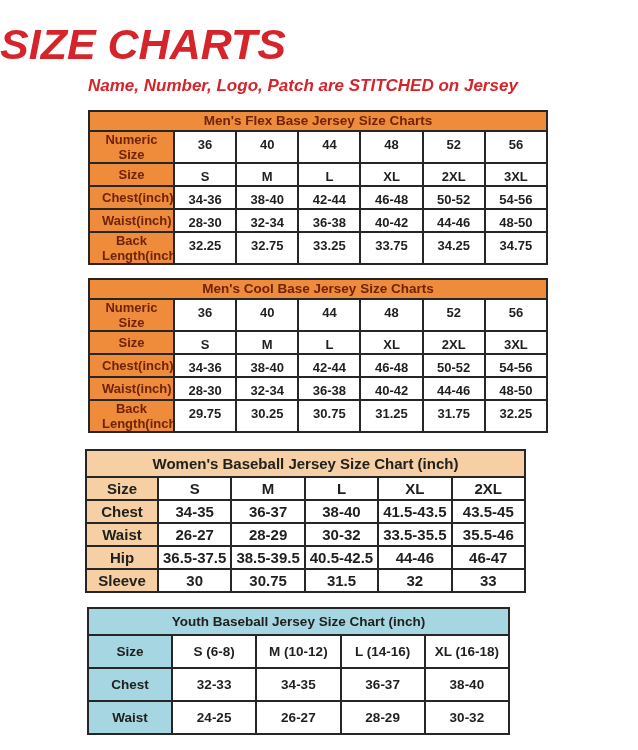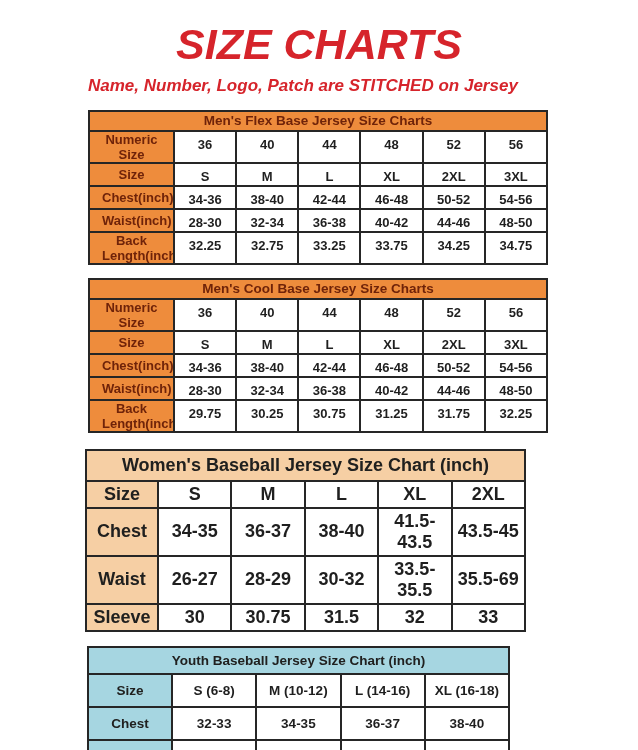--- a/index.html
+++ b/index.html
@@ -12,21 +12,21 @@
     --value-text:#1f1f1f;
   }
   *{box-sizing:border-box;}
   html,body{margin:0;padding:0;}
   body{
     width:638px;height:750px;background:#ffffff;overflow:hidden;
     font-family:"Liberation Sans","DejaVu Sans",sans-serif;
   }
   .page{padding-top:22px;}
   .page-title{
-    margin:0;text-align:center;color:var(--heading-red);
+    margin:0;text-align:left;color:var(--heading-red);
     font-style:italic;font-weight:bold;font-size:43px;line-height:1.05;
   }
   .page-subtitle{
     margin:9px 70px 0 88px;color:var(--heading-red);
     font-style:italic;font-weight:bold;font-size:17px;line-height:1.2;
   }
   table.size-table{border-collapse:collapse;table-layout:fixed;}
   .size-table th,.size-table td{
     border:2px solid var(--table-border);
     font-weight:bold;text-align:center;overflow:hidden;
@@ -42,21 +42,21 @@
   }
   .mens .label-cell{
     background:var(--mens-header-orange);color:var(--mens-header-text);
     padding:0 12px;line-height:15px;vertical-align:middle;height:16px;
   }
   .mens .value-cell{
     color:var(--value-text);vertical-align:top;padding-top:5px;line-height:15px;
   }
 
   
-  .womens{width:441px;margin:16px 12px 0 85px;font-size:18px;}
+  .womens{width:441px;margin:16px 12px 0 85px;font-size:15px;}
   .womens col.label-col{width:72px;}
   .womens .table-title{
     background:var(--womens-header-tan);color:#20201f;padding:4px 0;
   }
   .womens .label-cell{
     background:var(--womens-header-tan);color:#20201f;
     padding:2px 1px;vertical-align:middle;
   }
   .womens .value-cell{color:var(--value-text);padding:2px 1px;vertical-align:middle;}
 
@@ -230,21 +230,29 @@
             <td class="value-cell">38-40</td>
             <td class="value-cell">41.5-43.5</td>
             <td class="value-cell">43.5-45</td>
           </tr>
           <tr>
             <th class="label-cell">Waist</th>
             <td class="value-cell">26-27</td>
             <td class="value-cell">28-29</td>
             <td class="value-cell">30-32</td>
             <td class="value-cell">33.5-35.5</td>
-            <td class="value-cell">35.5-69</td>
+            <td class="value-cell">35.5-46</td>
+          </tr>
+          <tr>
+            <th class="label-cell">Hip</th>
+            <td class="value-cell">36.5-37.5</td>
+            <td class="value-cell">38.5-39.5</td>
+            <td class="value-cell">40.5-42.5</td>
+            <td class="value-cell">44-46</td>
+            <td class="value-cell">46-47</td>
           </tr>
           <tr>
             <th class="label-cell">Sleeve</th>
             <td class="value-cell">30</td>
             <td class="value-cell">30.75</td>
             <td class="value-cell">31.5</td>
             <td class="value-cell">32</td>
             <td class="value-cell">33</td>
           </tr>
         </tbody>

